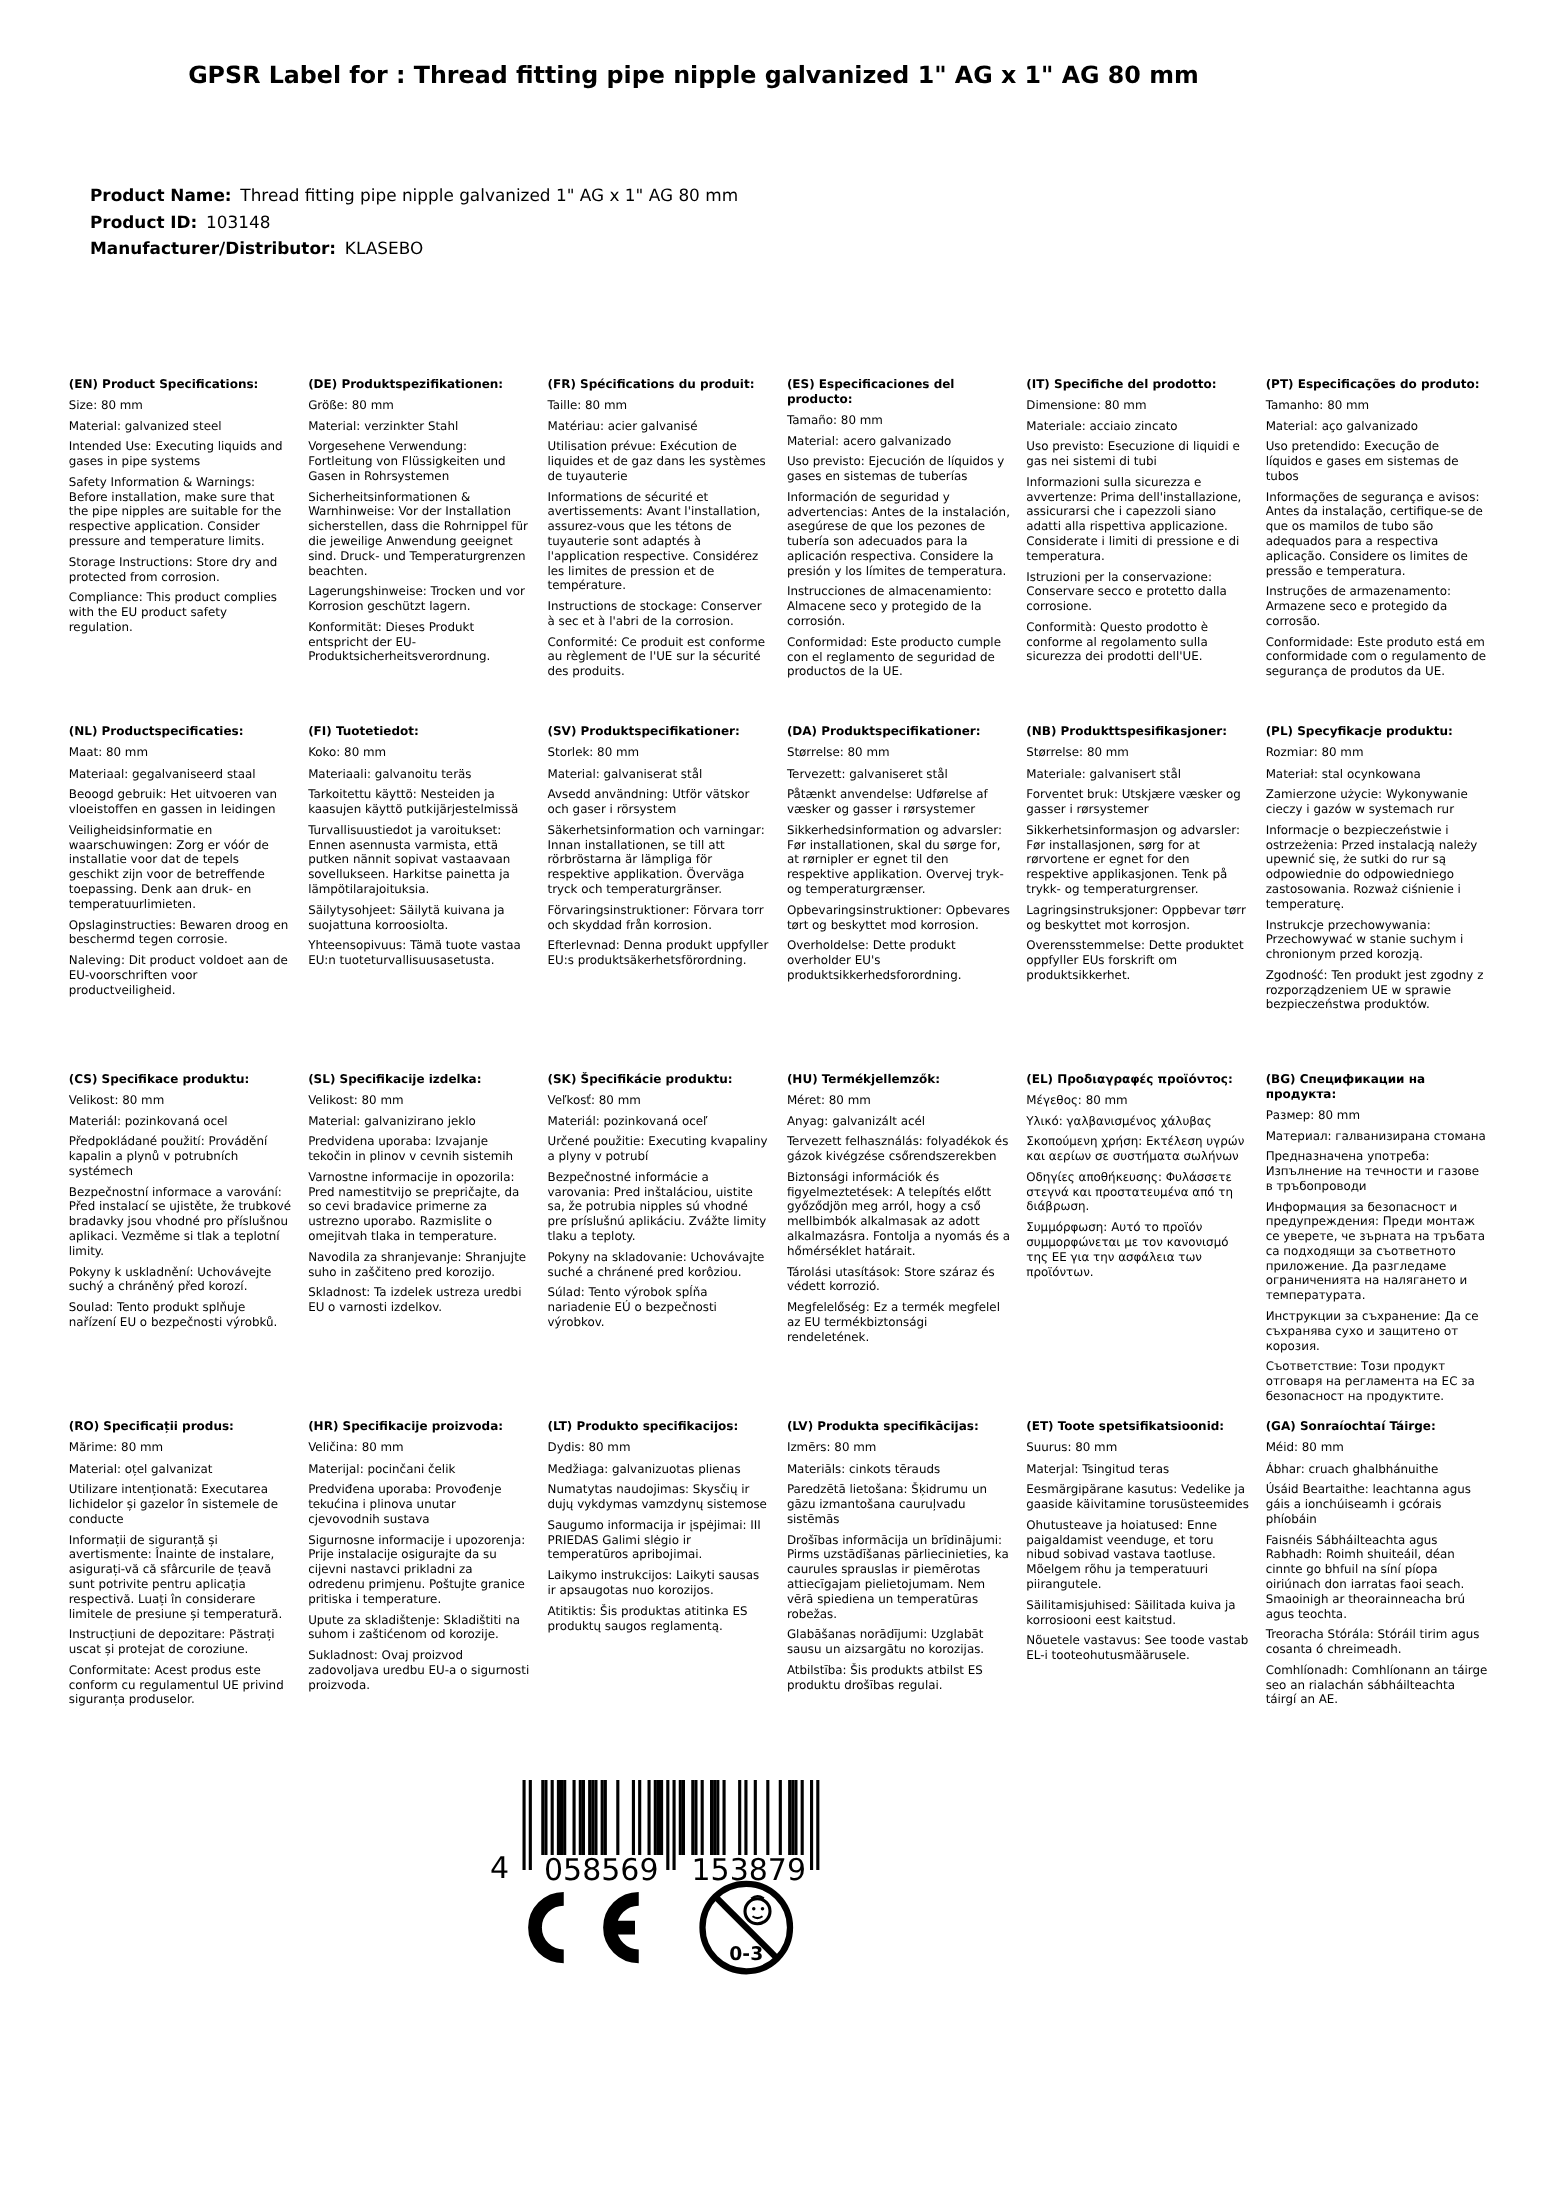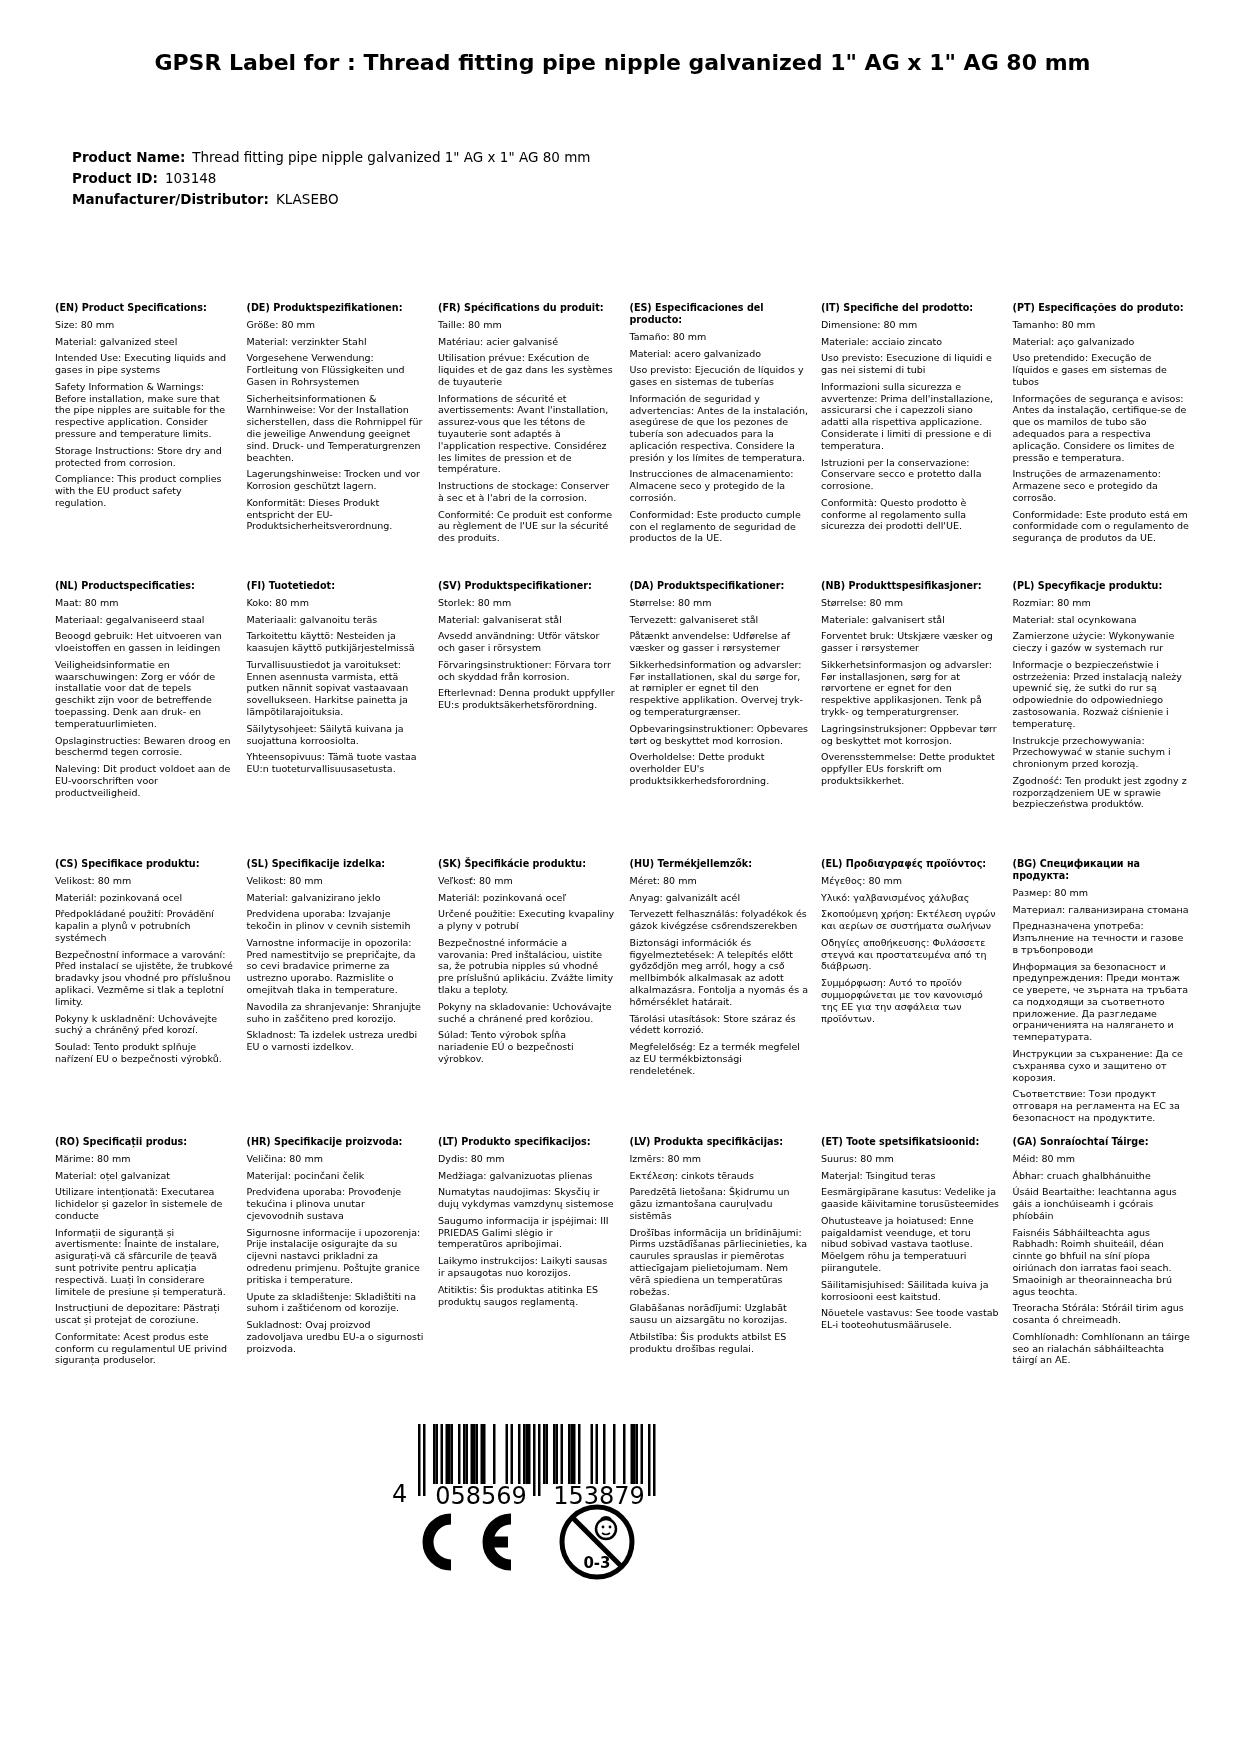--- a/index.html
+++ b/index.html
@@ -5,22 +5,22 @@
   * { box-sizing: border-box; }
   html,body { margin:0; padding:0; }
   body {
     width:1241px; height:1754px;
     background:#ffffff; color:#000;
     font-family:"DejaVu Sans", sans-serif;
     position:relative; overflow:hidden;
   }
   .title {
     position:absolute; top:46px; left:50%; transform:translateX(-50%);
-    width:940px; text-align:right;
-    font-size:22px; font-weight:bold; line-height:1.5;
+    width:940px; text-align:left;
+    font-size:19px; font-weight:bold; line-height:1.5;
   }
   .product-info {
     position:absolute; top:147px; left:72px; right:55px;
     font-size:13.5px; line-height:1.56;
   }
   .info-row { white-space:nowrap; }
   .info-label { font-weight:bold; }
   .info-value { margin-left:7px; }
   .specs-grid {
     position:absolute; top:302px; left:55px; width:1136px;
@@ -117,20 +117,21 @@
       <p>Tarkoitettu käyttö: Nesteiden ja kaasujen käyttö putkijärjestelmissä</p>
       <p>Turvallisuustiedot ja varoitukset: Ennen asennusta varmista, että putken nännit sopivat vastaavaan sovellukseen. Harkitse painetta ja lämpötilarajoituksia.</p>
       <p>Säilytysohjeet: Säilytä kuivana ja suojattuna korroosiolta.</p>
       <p>Yhteensopivuus: Tämä tuote vastaa EU:n tuoteturvallisuusasetusta.</p>
     </div>
     <div class="spec-block">
       <p class="spec-header">(SV) Produktspecifikationer:</p>
       <p>Storlek: 80 mm</p>
       <p>Material: galvaniserat stål</p>
       <p>Avsedd användning: Utför vätskor och gaser i rörsystem</p>
+      <p>Säkerhetsinformation och varningar: Innan installationen, se till att rörbröstarna är lämpliga för respektive applikation. Överväga tryck och temperaturgränser.</p>
       <p>Förvaringsinstruktioner: Förvara torr och skyddad från korrosion.</p>
       <p>Efterlevnad: Denna produkt uppfyller EU:s produktsäkerhetsförordning.</p>
     </div>
     <div class="spec-block">
       <p class="spec-header">(DA) Produktspecifikationer:</p>
       <p>Størrelse: 80 mm</p>
       <p>Tervezett: galvaniseret stål</p>
       <p>Påtænkt anvendelse: Udførelse af væsker og gasser i rørsystemer</p>
       <p>Sikkerhedsinformation og advarsler: Før installationen, skal du sørge for, at rørnipler er egnet til den respektive applikation. Overvej tryk- og temperaturgrænser.</p>
       <p>Opbevaringsinstruktioner: Opbevares tørt og beskyttet mod korrosion.</p>
@@ -230,21 +231,21 @@
       <p>Dydis: 80 mm</p>
       <p>Medžiaga: galvanizuotas plienas</p>
       <p>Numatytas naudojimas: Skysčių ir dujų vykdymas vamzdynų sistemose</p>
       <p>Saugumo informacija ir įspėjimai: III PRIEDAS Galimi slėgio ir temperatūros apribojimai.</p>
       <p>Laikymo instrukcijos: Laikyti sausas ir apsaugotas nuo korozijos.</p>
       <p>Atitiktis: Šis produktas atitinka ES produktų saugos reglamentą.</p>
     </div>
     <div class="spec-block">
       <p class="spec-header">(LV) Produkta specifikācijas:</p>
       <p>Izmērs: 80 mm</p>
-      <p>Εκτέλεση: cinkots tērauds</p>
+      <p>Materiāls: cinkots tērauds</p>
       <p>Paredzētā lietošana: Šķidrumu un gāzu izmantošana cauruļvadu sistēmās</p>
       <p>Drošības informācija un brīdinājumi: Pirms uzstādīšanas pārliecinieties, ka caurules sprauslas ir piemērotas attiecīgajam pielietojumam. Nem vērā spiediena un temperatūras robežas.</p>
       <p>Glabāšanas norādījumi: Uzglabāt sausu un aizsargātu no korozijas.</p>
       <p>Atbilstība: Šis produkts atbilst ES produktu drošības regulai.</p>
     </div>
     <div class="spec-block">
       <p class="spec-header">(ET) Toote spetsifikatsioonid:</p>
       <p>Suurus: 80 mm</p>
       <p>Materjal: Tsingitud teras</p>
       <p>Eesmärgipärane kasutus: Vedelike ja gaaside käivitamine torusüsteemides</p>

